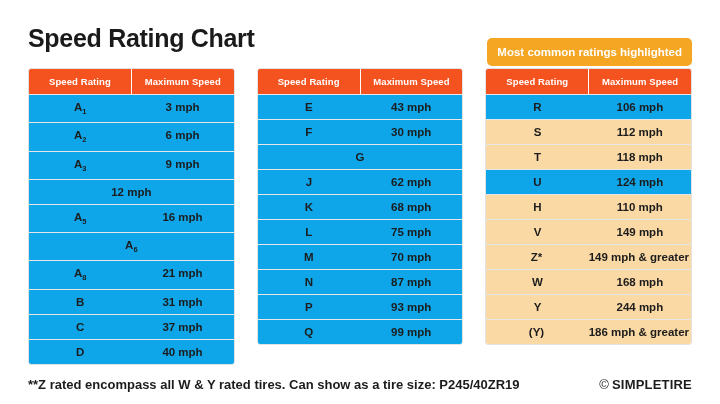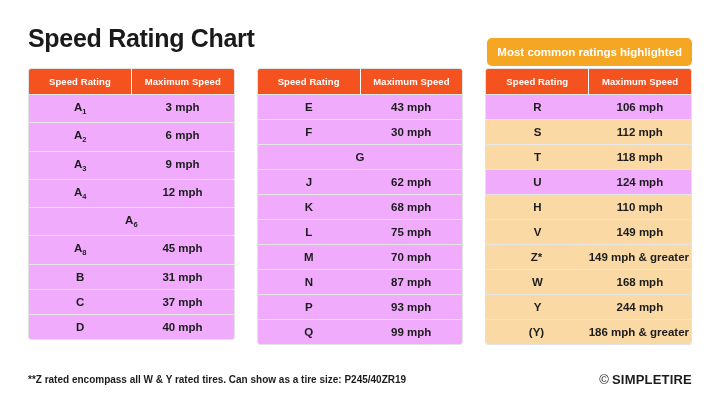--- a/index.html
+++ b/index.html
@@ -71,21 +71,21 @@
     text-align: center;
     padding: 7px 2px;
     letter-spacing: 0.1px;
   }
   .th + .th {
     border-left: 1px solid #ffffff;
   }
   .tr {
     display: flex;
     border-top: 1px solid #e6e6e6;
-    background: #f0abfc;
+    background: #0ea5e9;
   }
   .tr.hl {
     background: #fbd9a5;
   }
   .td {
     flex: 1;
     font-size: 11.5px;
     font-weight: bold;
     color: #1c1c1c;
     text-align: center;
@@ -97,21 +97,21 @@
     font-weight: bold;
   }
   .footer {
     display: flex;
     align-items: center;
     justify-content: space-between;
     margin-top: 12px;
     height: 22px;
   }
   .footnote {
-    font-size: 10px;
+    font-size: 13px;
     font-weight: bold;
     color: #1c1c1c;
   }
   .brand {
     font-size: 13px;
     font-weight: bold;
     color: #1c1c1c;
     letter-spacing: 0.2px;
     display: flex;
     align-items: center;
@@ -144,29 +144,32 @@
         </div>
         <div class="tr">
           <div class="td sub"><span>A</span><sub>2</sub></div>
           <div class="td">6 mph</div>
         </div>
         <div class="tr">
           <div class="td sub"><span>A</span><sub>3</sub></div>
           <div class="td">9 mph</div>
         </div>
         <div class="tr">
-          <div class="td sub"><span>A</span><sub>4</sub></div>
           <div class="td">12 mph</div>
         </div>
         <div class="tr">
+          <div class="td sub"><span>A</span><sub>5</sub></div>
+          <div class="td">16 mph</div>
+        </div>
+        <div class="tr">
           <div class="td sub"><span>A</span><sub>6</sub></div>
         </div>
         <div class="tr">
           <div class="td sub"><span>A</span><sub>8</sub></div>
-          <div class="td">45 mph</div>
+          <div class="td">21 mph</div>
         </div>
         <div class="tr">
           <div class="td sub">B</div>
           <div class="td">31 mph</div>
         </div>
         <div class="tr">
           <div class="td sub">C</div>
           <div class="td">37 mph</div>
         </div>
         <div class="tr">

